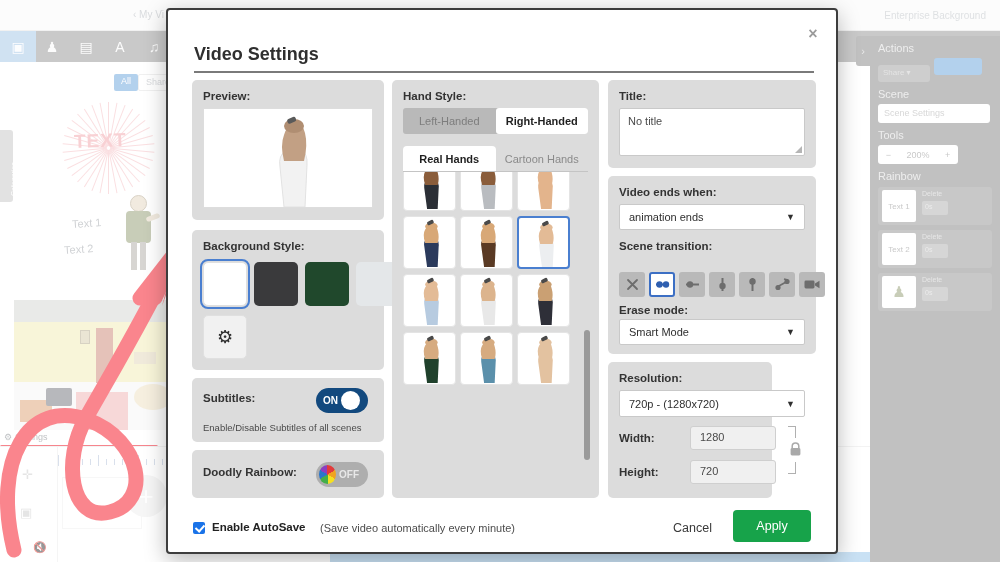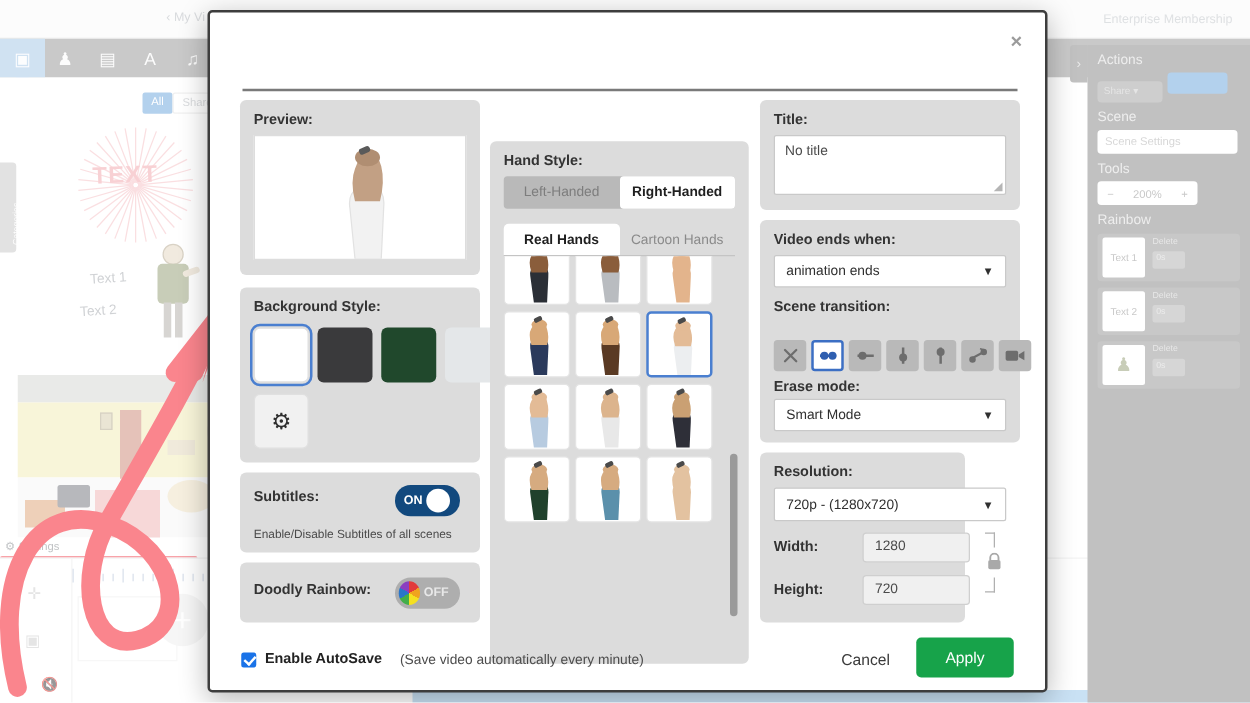--- a/index.html
+++ b/index.html
@@ -120,21 +120,21 @@
   .toggle { position:absolute; width:52px; height:25px; border-radius:13px; display:flex; align-items:center; }
   .toggle.on { background:#12497e; justify-content:flex-start; }
   .toggle.off { background:#aeaeae; justify-content:flex-end; }
   .toggle .knob { width:19px; height:19px; border-radius:50%; background:#fff; margin:0 3px; }
   .toggle .tlabel { font-size:10px; font-weight:bold; color:#fff; }
   .rainbow-knob { width:19px; height:19px; border-radius:50%; margin:0 3px;
     background:conic-gradient(#e23b3b 0deg 60deg,#f0a31e 60deg 120deg,#f5e020 120deg 180deg,#44ae4a 180deg 240deg,#2a76c9 240deg 300deg,#8b3fc0 300deg 360deg); }
   .hint { font-size:9.5px; color:#4a4a4a; }
 
   
-  #p-hand { left:224px; top:70px; width:207px; height:418px;margin-top:33px; }
+  #p-hand { left:224px; top:70px; width:207px; height:418px; }
   .seg { position:absolute; left:11px; top:28px; width:185px; height:26px; background:#b9b9b9; border-radius:3px; display:flex; }
   .seg div { flex:1; display:flex; align-items:center; justify-content:center; font-size:11px; }
   .seg .inactive { color:#7d7d7d; }
   .seg .active { background:#fff; color:#1f1f1f; font-weight:bold; border-radius:3px; }
   .tabs { position:absolute; left:11px; top:66px; width:185px; height:26px; display:flex; border-bottom:1px solid #c4c4c4;}
   .tabs div { flex:1; display:flex; align-items:center; justify-content:center; font-size:11px; }
   .tabs .t-active { background:#fff; color:#1f1f1f; font-weight:bold; border-radius:4px 4px 0 0; }
   .tabs .t-inactive { color:#8a8a8a; }
   .hand-grid { position:absolute; left:11px; top:92px; width:172px; height:312px; overflow:hidden; }
   .hand-cell { position:absolute; width:53px; height:53px; background:#fff; border:1px solid #e4e4e4; border-radius:4px; overflow:hidden;}
@@ -169,21 +169,21 @@
   .apply-btn { position:absolute; left:565px; top:500px; width:78px; height:32px; background:#17a34a; border-radius:4px;
                color:#fff; font-size:12.5px; display:flex; align-items:center; justify-content:center; cursor:pointer; }
 </style>
 </head>
 <body>
 
 <div id="app-bg">
 
   <div class="topbar">
     <div class="myvid">‹ My Vi</div>
-    <div class="enterprise">Enterprise Membership</div>
+    <div class="enterprise">Enterprise Background</div>
   </div>
 
   <div class="toolbar">
     <div class="tb-item active" style="left:0px">
         <span class="tb-ico">▣</span>
       </div>
     <div class="tb-item" style="left:34px">
         <span class="tb-ico">♟</span>
       </div>
     <div class="tb-item" style="left:68px">
@@ -420,20 +420,21 @@
     <path d="M14 420 C -8 330, 28 268, 88 290 C 142 310, 152 372, 110 382 C 70 392, 62 330, 86 288 C 112 242, 150 178, 176 122" stroke="#f51f2e" stroke-width="15" fill="none" stroke-linecap="round"></path>
     <path d="M176 122 L 140 168 M176 122 L 155 168" stroke="#f51f2e" stroke-width="15" fill="none" stroke-linecap="round"></path>
     <path d="M176 122 L 143 166 L 168 160 L 162 176 Z" fill="#f51f2e"></path>
   </svg>
 </div>
 
 <div id="bg-blur"></div>
 
 <div id="modal">
 
+  <div class="modal-title">Video Settings</div>
   <div class="title-rule"></div>
   <div class="close-x">×</div>
 
   <div class="panel" id="p-preview">
     <div class="plabel" style="position:absolute;left:11px;top:10px">Preview:</div>
     <div class="preview-box">
       <svg viewBox="0 0 170 100" width="170" height="100">
         <path d="M80 98 L76 58 Q74 46 82 42 L96 40 Q104 44 103 56 L101 98 Z" fill="#f2f2f2" stroke="#e2e2e2" stroke-width="1"></path>
         <path d="M80 52 Q76 36 80 26 Q83 16 90 15 Q99 14 101 24 Q104 36 100 52 Z" fill="#c2a084"></path>
         <ellipse cx="90" cy="17" rx="10" ry="7" fill="#b08e72"></ellipse>

